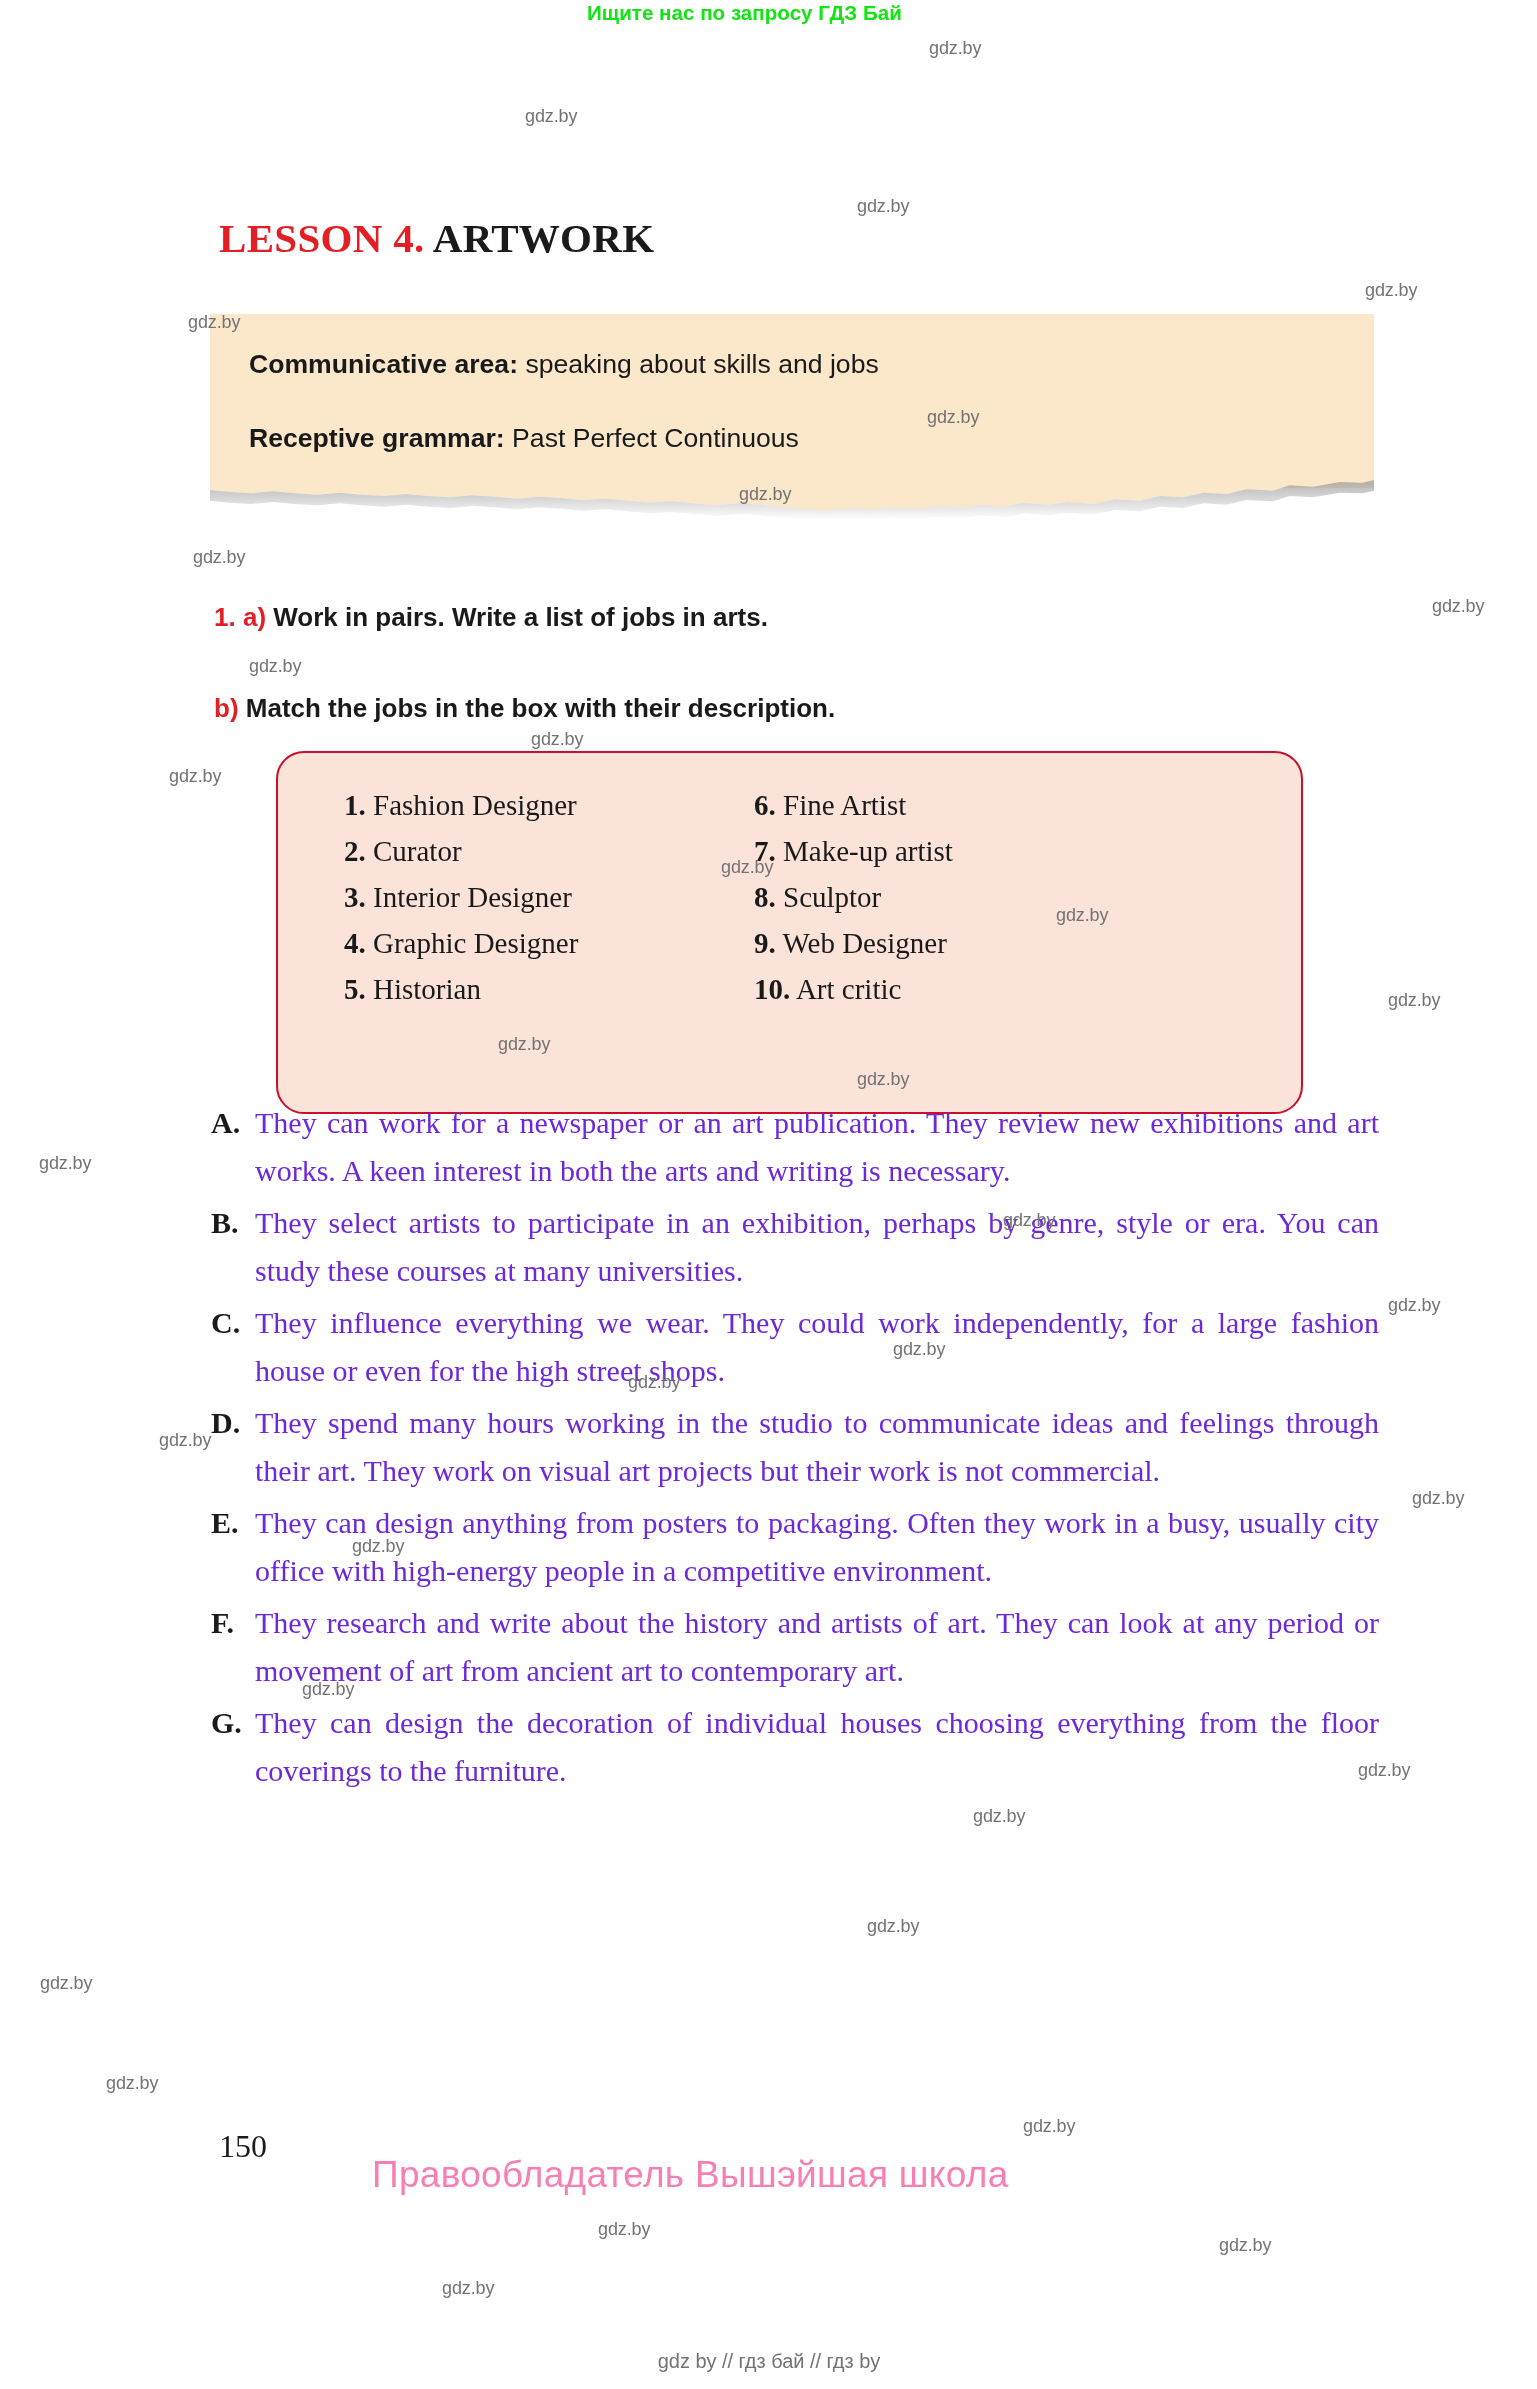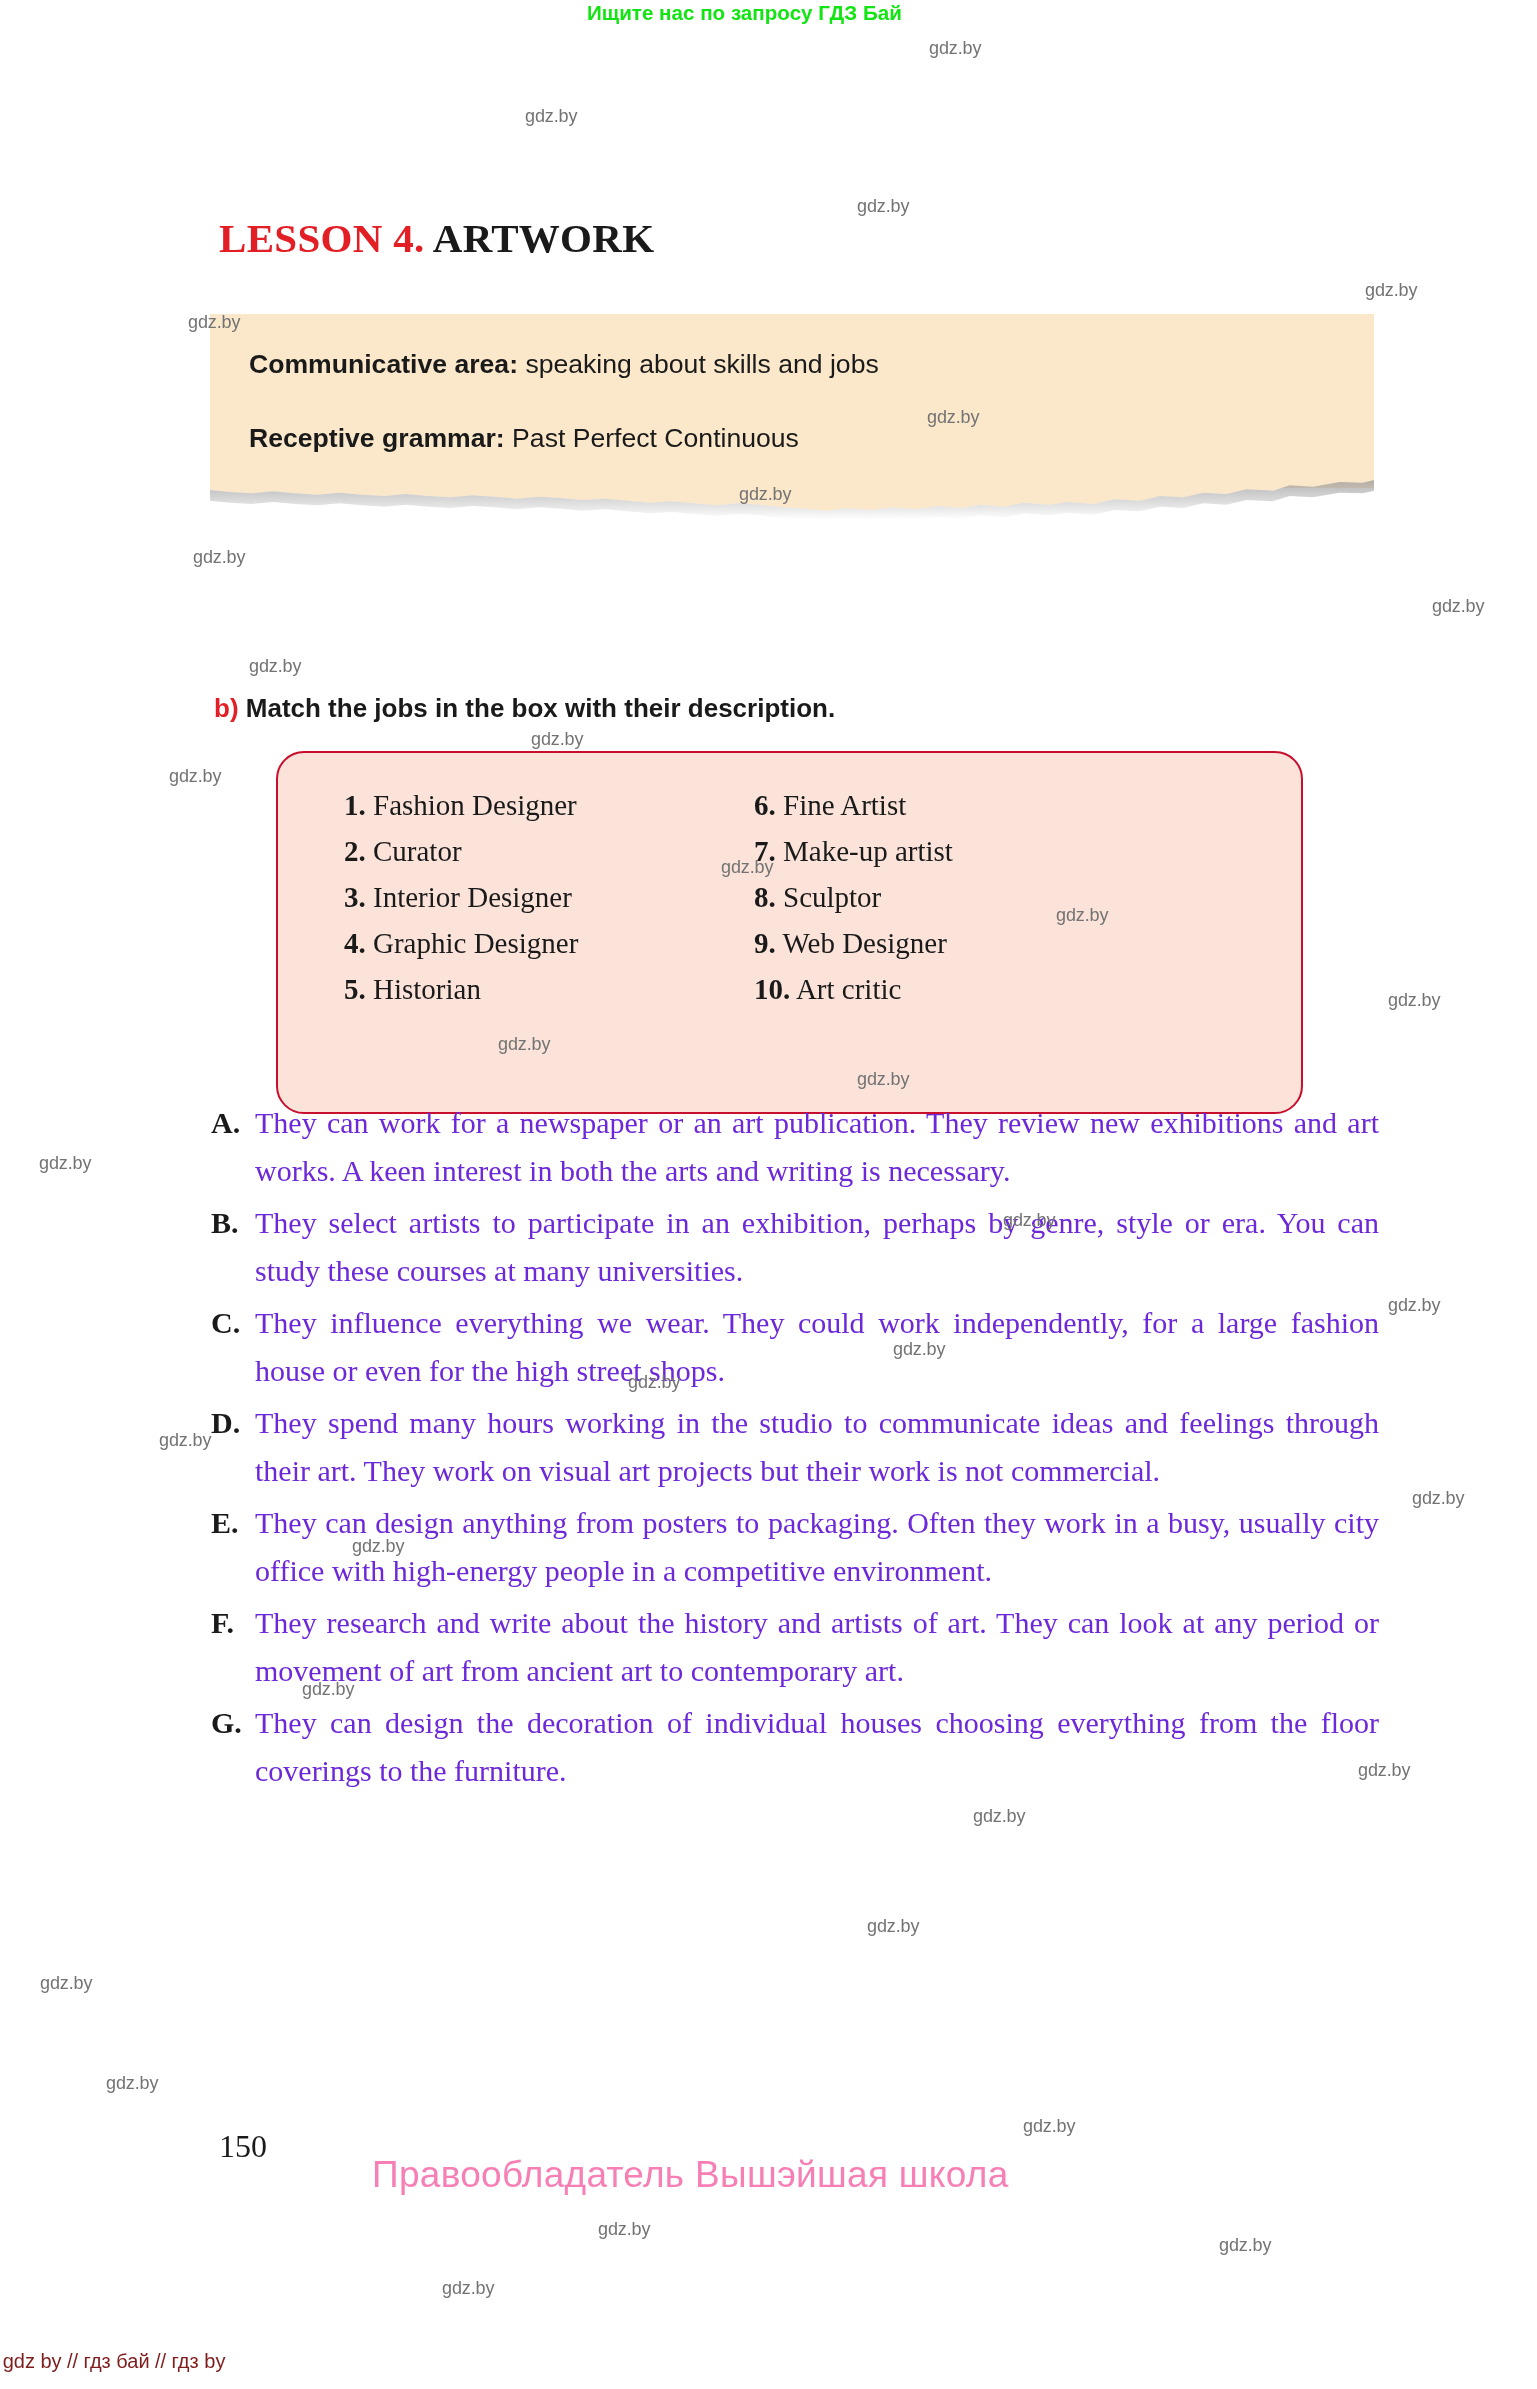--- a/index.html
+++ b/index.html
@@ -51,23 +51,24 @@
     color: #f67fb5;
     white-space: nowrap;
     letter-spacing: 0.3px;
   }
 
   .blue-footer {
     position: absolute;
     left: 0;
     top: 2350px;
     width: 1538px;
+    text-align: center;
     font-family: "Liberation Sans", sans-serif;
     font-size: 20px;
-    color: #7f1d1d;
+    color: #737373;
     white-space: nowrap;
   }
   .blue-footer span { margin: 0 2.7px; }
 
   
   #lesson-title {
     position: absolute;
     left: 219px;
     top: 214px;
     font-family: "Liberation Serif", serif;
@@ -216,20 +217,25 @@
     <defs>
       <linearGradient id="tshadow" x1="0" y1="0" x2="0" y2="1">
         <stop offset="0%" stop-color="#9a9a9a" stop-opacity="0.75"></stop>
         <stop offset="100%" stop-color="#9a9a9a" stop-opacity="0"></stop>
       </linearGradient>
     </defs>
     <path fill="#fbe8cb" d="M0,0 L1752,0 L1752,6 L1735,10 L1700,9 L1660,16 L1625,14 L1600,22 L1560,20 L1530,27 L1495,25 L1465,32 L1430,30 L1400,37 L1362,35 L1330,42 L1292,39 L1262,43 L1225,40 L1195,46 L1160,43 L1130,48 L1095,45 L1062,50 L1028,47 L995,51 L960,48 L928,52 L895,49 L862,47 L828,43 L795,41 L762,44 L728,41 L695,38 L662,40 L628,37 L595,34 L560,36 L528,33 L495,31 L462,34 L428,31 L395,29 L362,32 L328,30 L295,27 L262,30 L228,28 L195,25 L162,28 L128,26 L95,23 L62,26 L30,24 L0,21 Z"></path>
     <path fill="url(#tshadow)" d="M0,21 L30,24 L62,26 L95,23 L128,26 L162,28 L195,25 L228,28 L262,30 L295,27 L328,30 L362,32 L395,29 L428,31 L462,34 L495,31 L528,33 L560,36 L595,34 L628,37 L662,40 L695,38 L728,41 L762,44 L795,41 L828,43 L862,47 L895,49 L928,52 L960,48 L995,51 L1028,47 L1062,50 L1095,45 L1130,48 L1160,43 L1195,46 L1225,40 L1262,43 L1292,39 L1330,42 L1362,35 L1400,37 L1430,30 L1465,32 L1495,25 L1530,27 L1560,20 L1600,22 L1625,14 L1660,16 L1700,9 L1735,10 L1752,6 L1752,22 L1735,26 L1700,25 L1660,32 L1625,30 L1600,38 L1560,36 L1530,43 L1495,41 L1465,48 L1430,46 L1400,53 L1362,51 L1330,58 L1292,55 L1262,59 L1225,56 L1195,62 L1160,59 L1130,64 L1095,61 L1062,66 L1028,63 L995,66 L960,64 L928,66 L895,65 L862,63 L828,59 L795,57 L762,60 L728,57 L695,54 L662,56 L628,53 L595,50 L560,52 L528,49 L495,47 L462,50 L428,47 L395,45 L362,48 L328,46 L295,43 L262,46 L228,44 L195,41 L162,44 L128,42 L95,39 L62,42 L30,40 L0,37 Z"></path>
   </svg>
 
+  <div class="task-line" id="task-1a">
+    <span class="red">1.</span>
+    <span class="red">a)</span>
+    <span>Work in pairs. Write a list of jobs in arts.</span>
+  </div>
 
   <div class="task-line" id="task-1b">
     <span class="red">b)</span>
     <span>Match the jobs in the box with their description.</span>
   </div>
 
   <div id="jobs-box">
     <div class="jobs-col" id="jobs-col-left">
         <div class="job-item"><span class="num">1.</span><span> Fashion Designer</span></div>
         <div class="job-item"><span class="num">2.</span><span> Curator</span></div>

